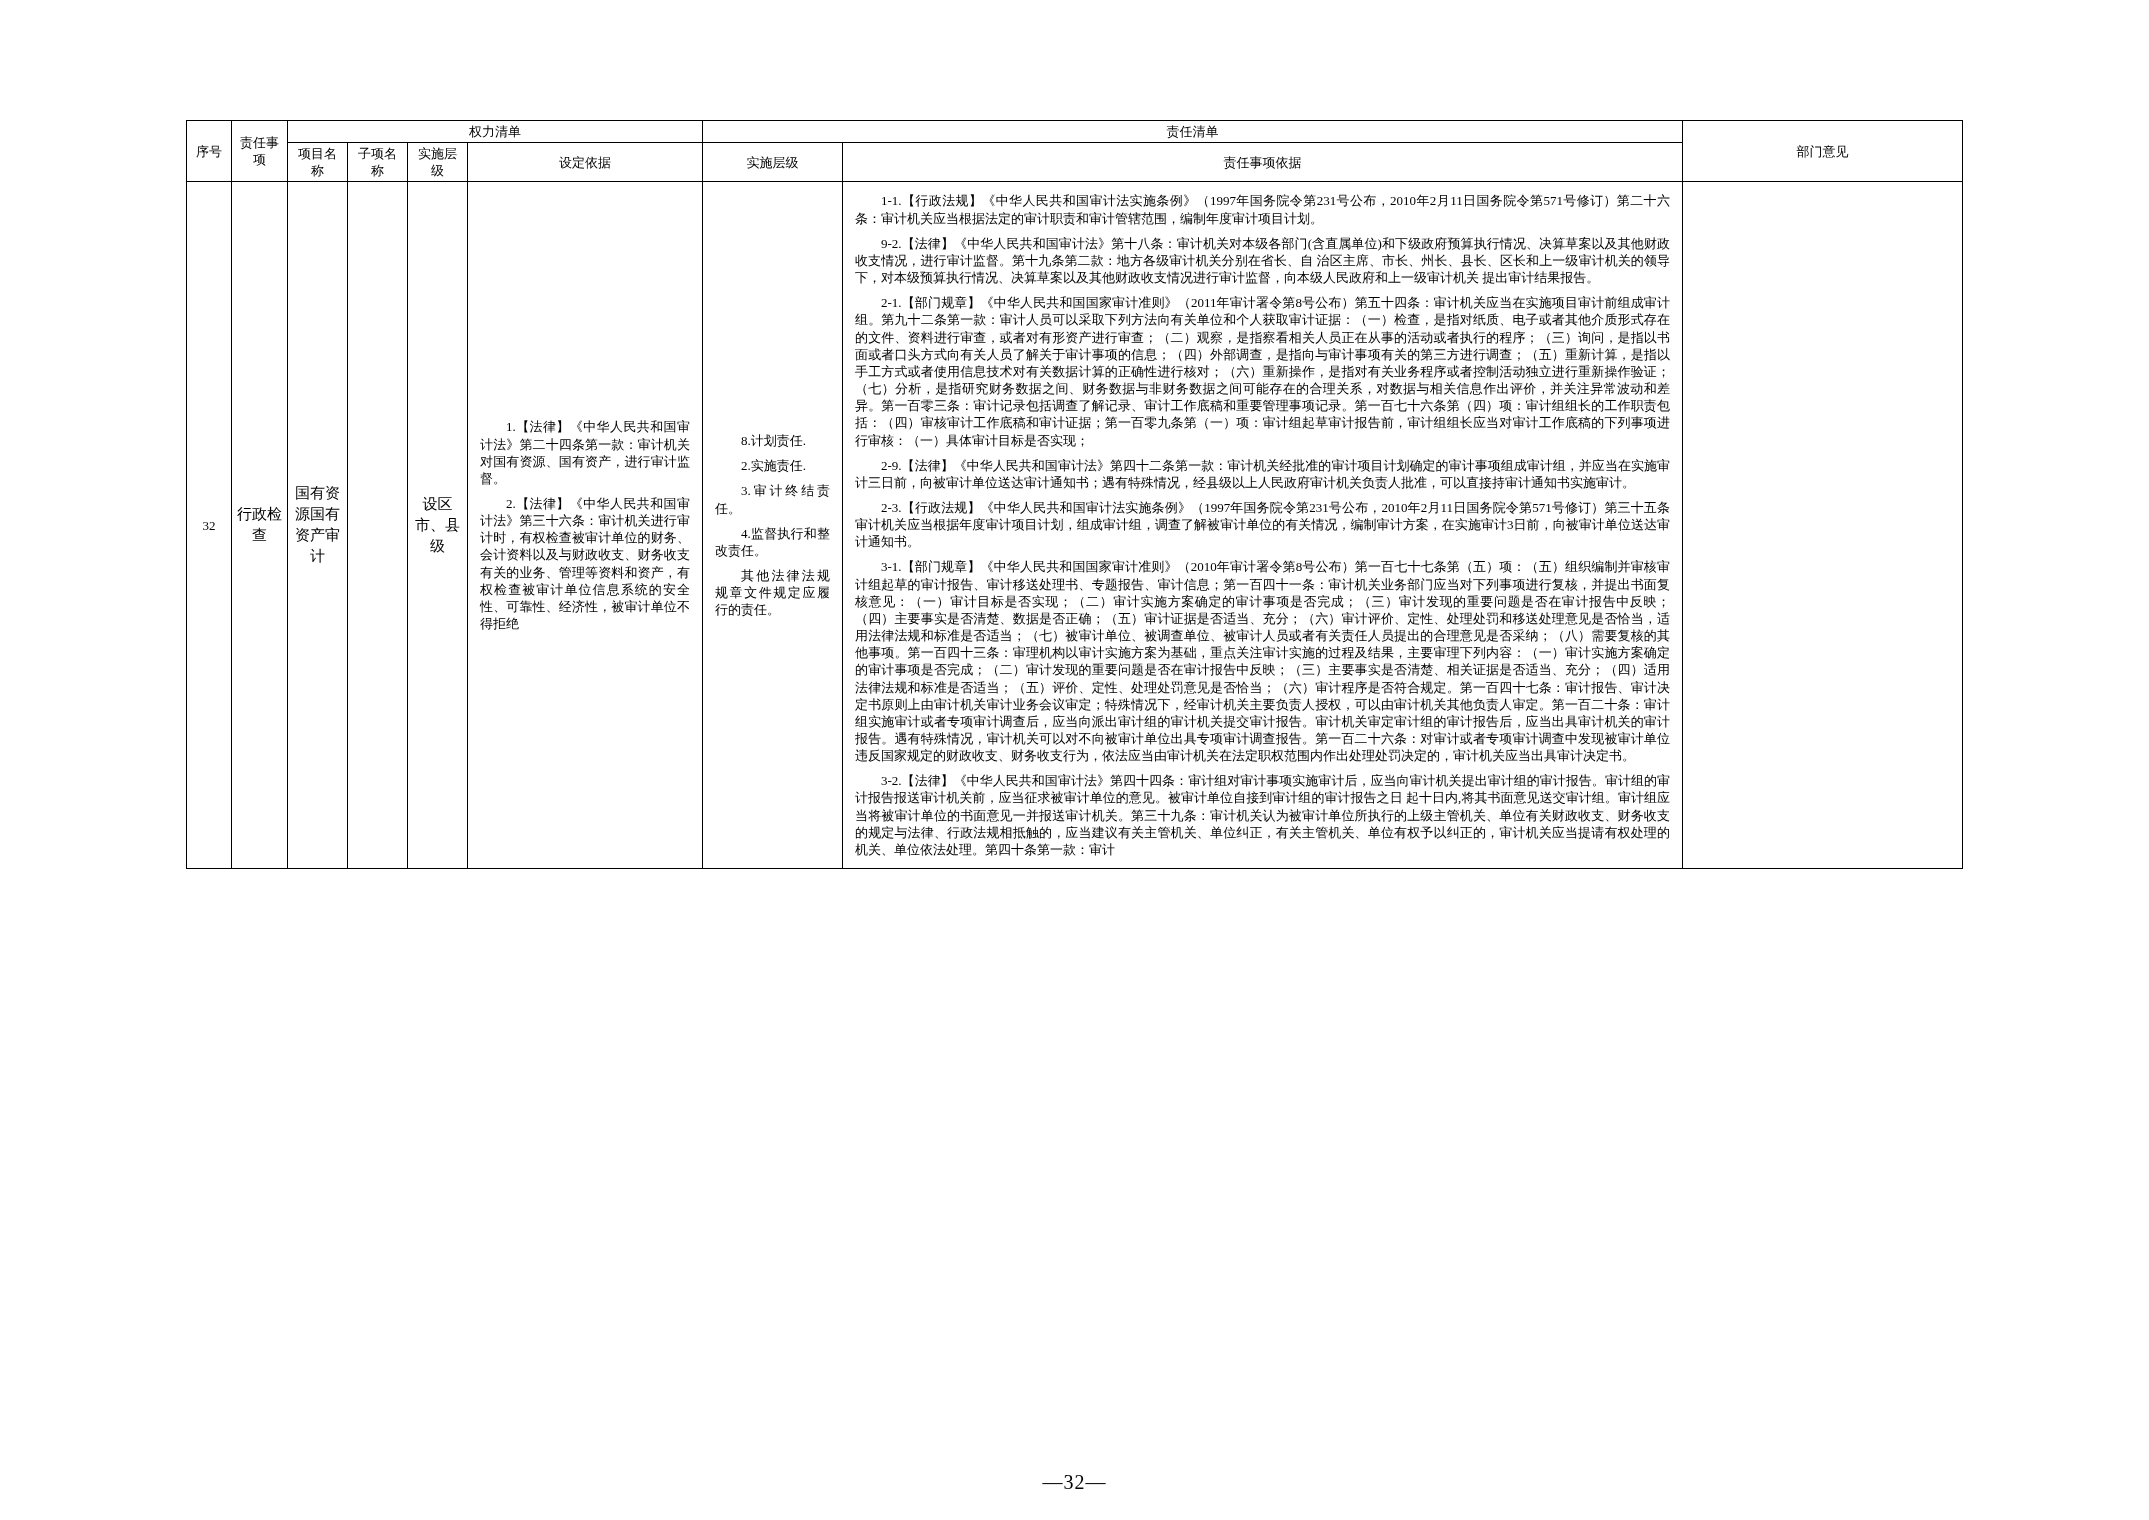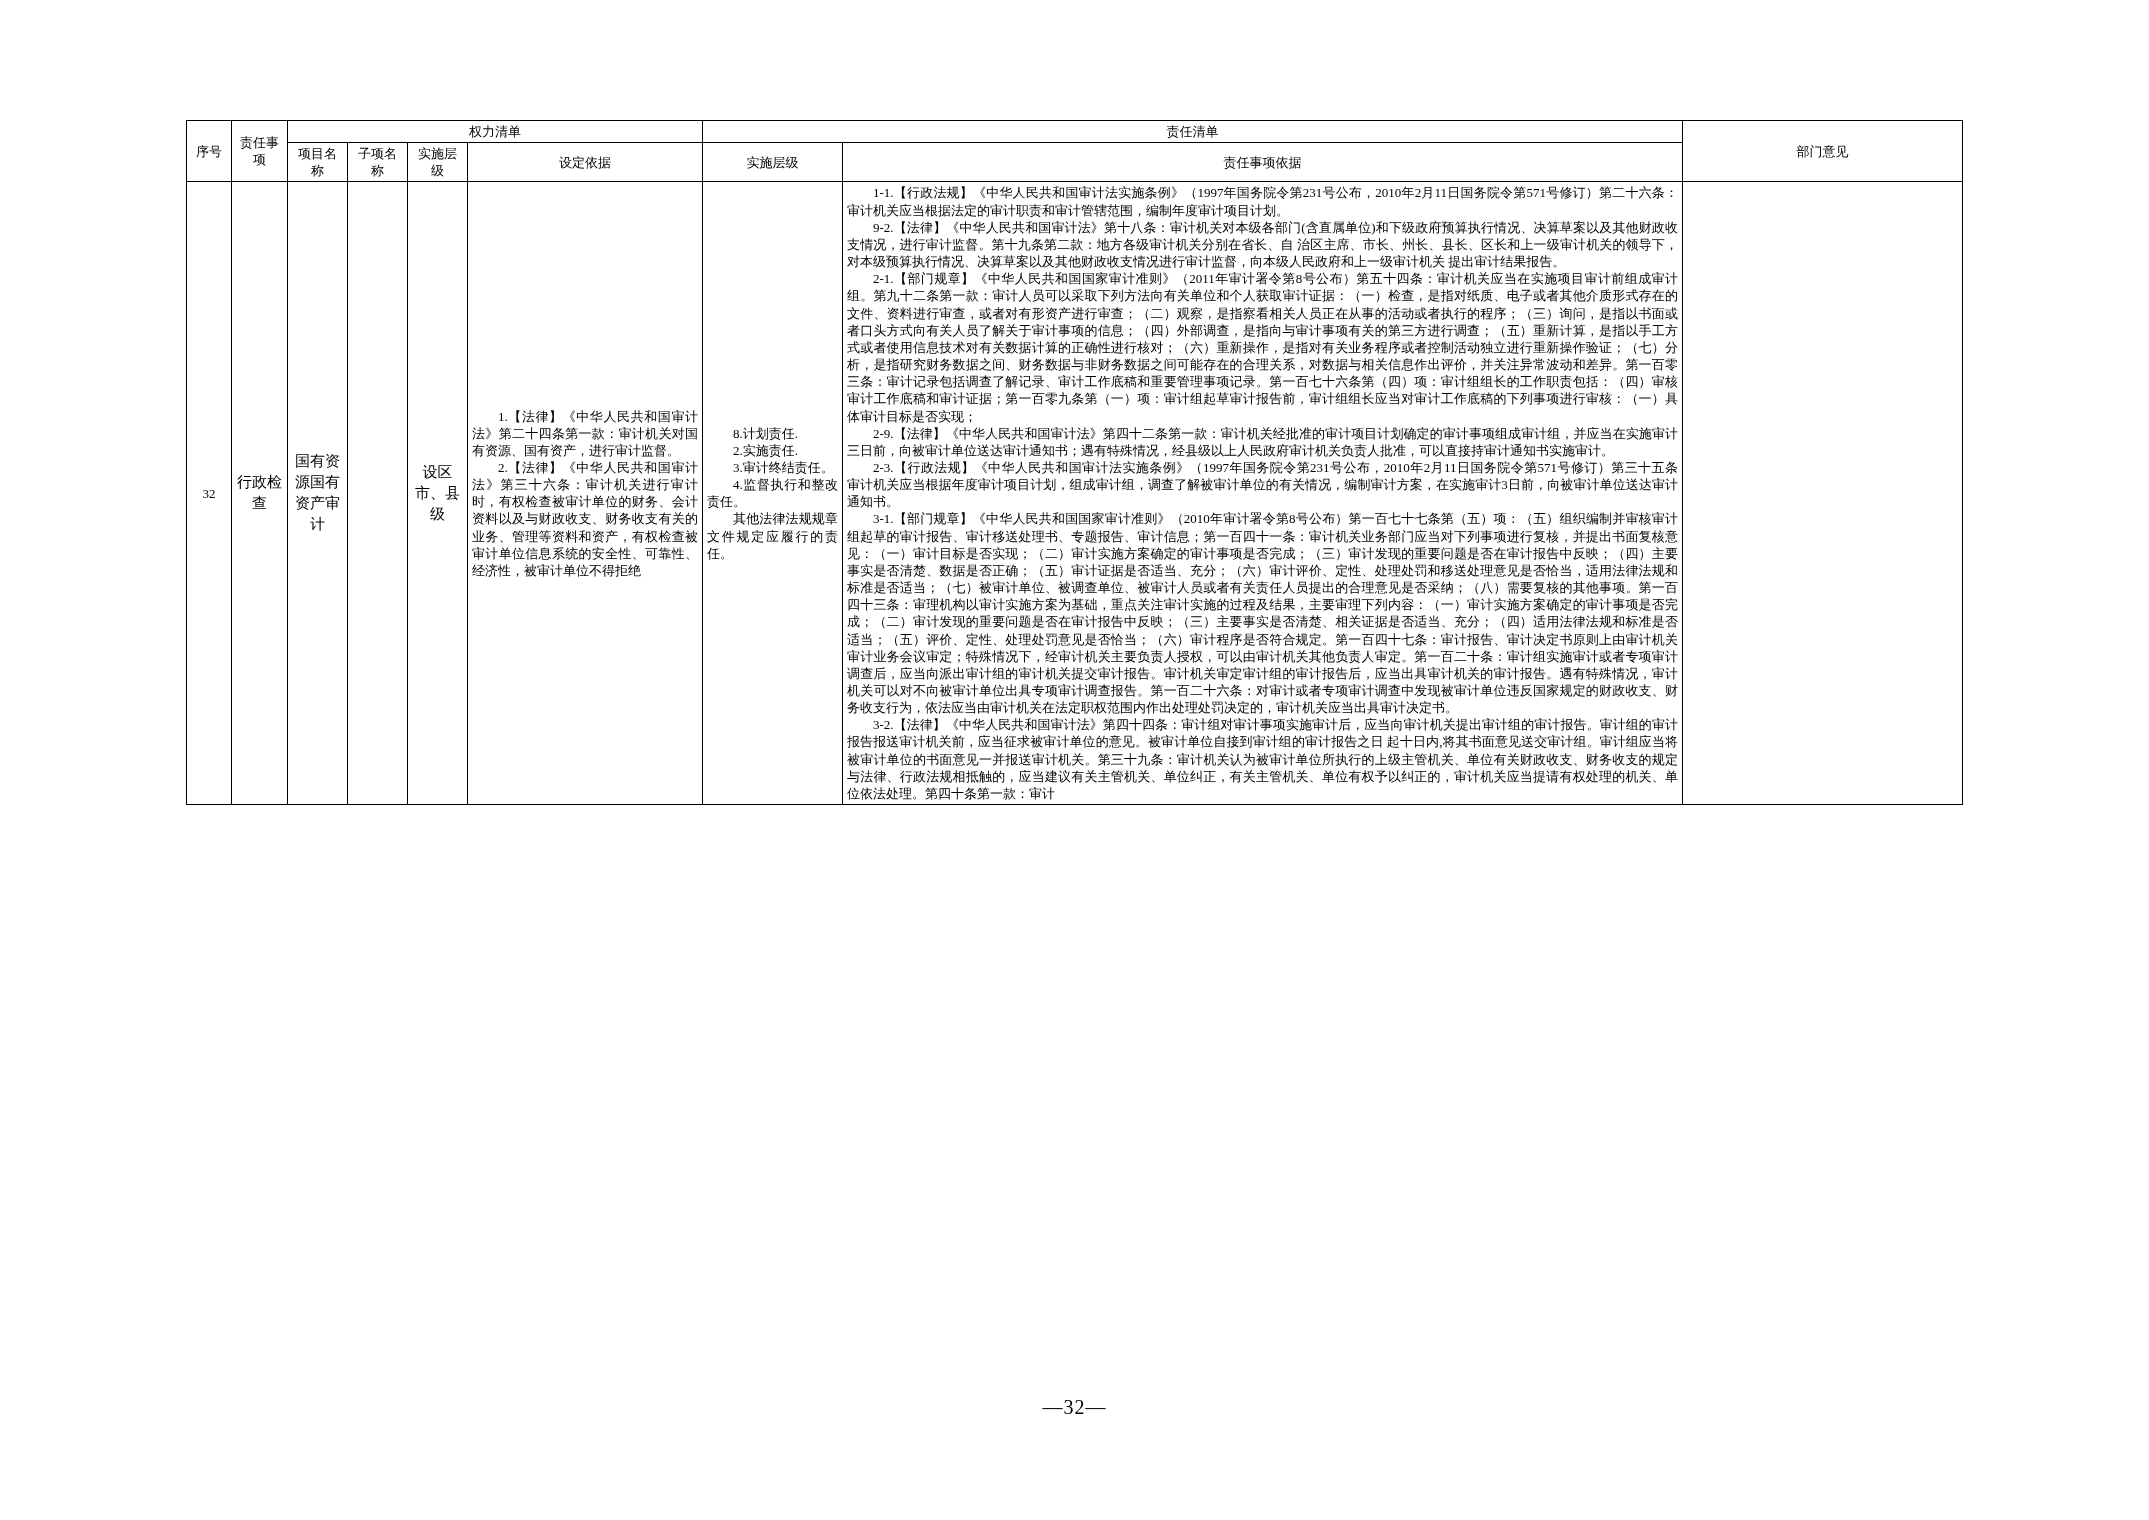--- a/index.html
+++ b/index.html
@@ -71,27 +71,27 @@
     padding: 4px 5px;
   }
   .vtext {
     display: inline-block;
     font-size: 15px;
     line-height: 1.4;
   }
   .pagenum {
     position: absolute;
     width: 100%;
-    top: 1396px;
+    top: 1471px;
     text-align: center;
     font-size: 20px;
     letter-spacing: 1px;
   }
   p.para {
-    margin: 0;
+    margin: 8px;
     text-indent: 2em;
   }
 </style>
 </head>
 <body>
 
 <div class="page">
 
   <table class="main">
     <colgroup>

